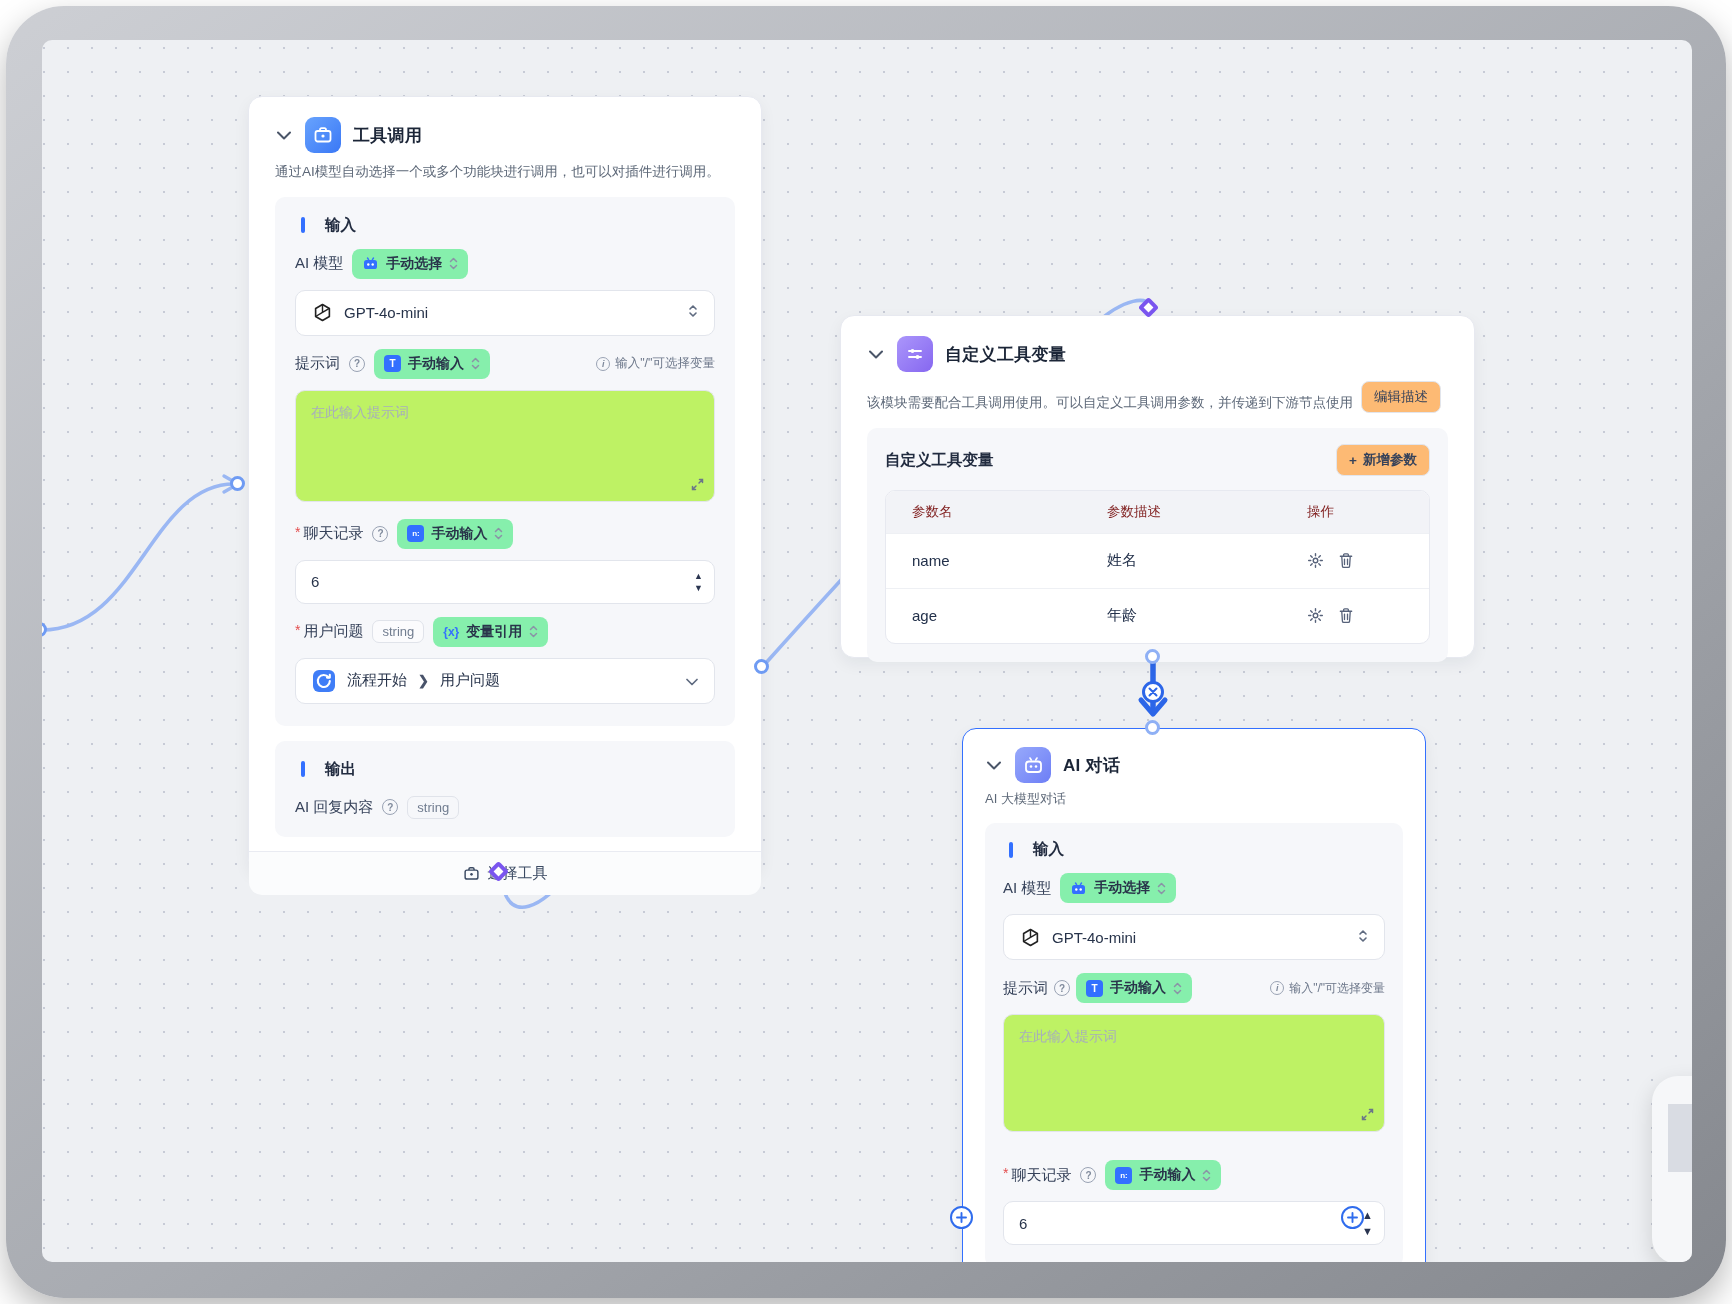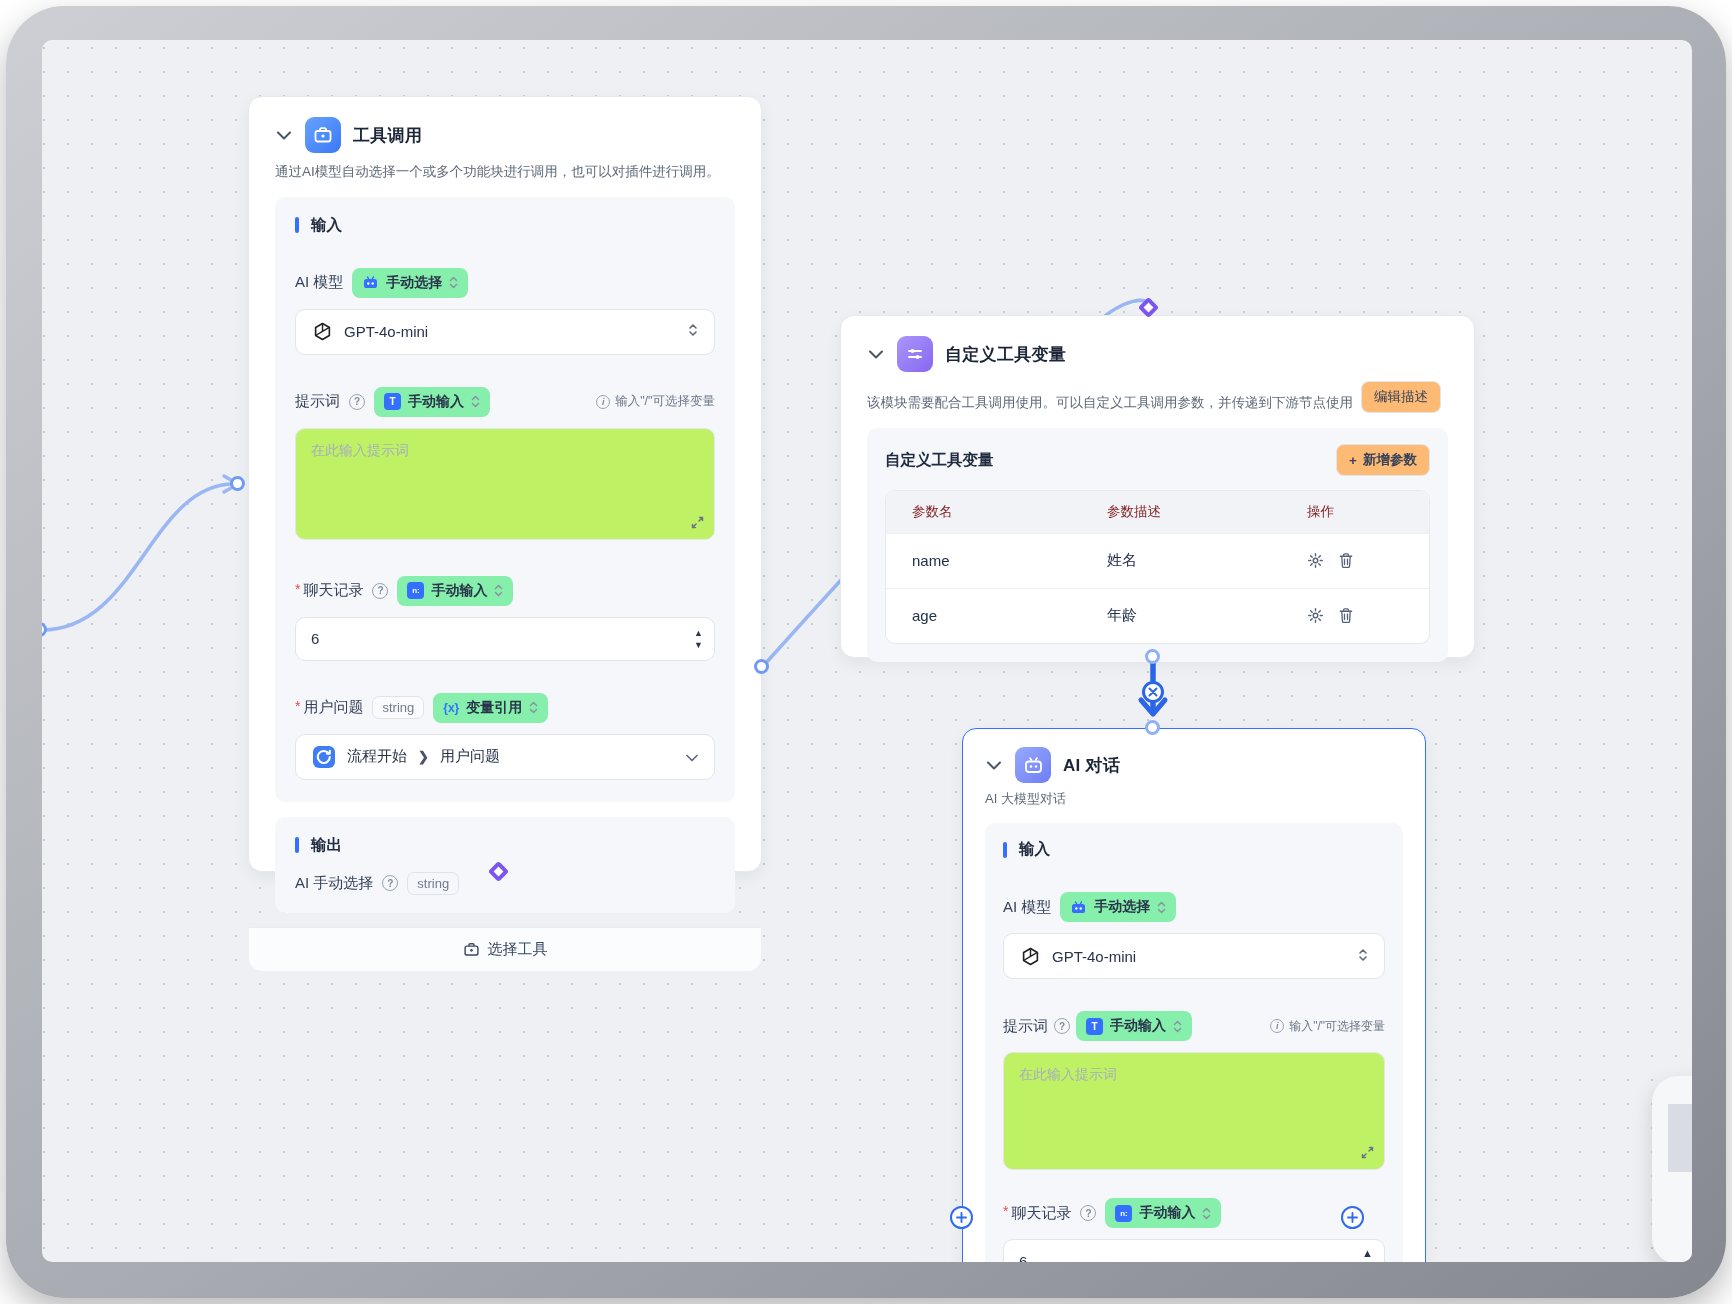--- a/index.html
+++ b/index.html
@@ -22,25 +22,25 @@
   .collapse { width:18px; height:18px; display:flex; align-items:center; justify-content:center; cursor:pointer; }
   .nicon { width:36px; height:36px; border-radius:9px; display:flex; align-items:center; justify-content:center; flex:0 0 auto; }
   .nicon.tool { background:linear-gradient(135deg,#68a3fd,#3a78f6); }
   .nicon.vars { background:linear-gradient(135deg,#ab96fb,#8667f0); }
   .nicon.chat { background:linear-gradient(135deg,#97a9fb,#6d7ef6); }
   .ntitle { font-size:17px; font-weight:bold; color:#1b2537; letter-spacing:.3px; }
   .ndesc { margin-top:9px; font-size:13.5px; color:#5d6878; line-height:1.45; }
   .nsub { margin-top:7px; font-size:13px; color:#5d6878; }
 
   .panel { margin-top:15px; background:#f6f7fa; border-radius:10px; padding:18px 20px 22px; }
-  .sec { display:flex; align-items:center; gap:12px; }
+  .sec { display:flex; align-items:center; gap:20px;margin-left:6px; }
   .secbar { width:4px; height:16px; border-radius:2px; background:#3370ff; }
   .sectitle { font-size:15.5px; font-weight:bold; color:#222c40; }
 
-  .frow { display:flex; align-items:center; gap:9px; margin-top:32px; }
+  .frow { display:flex; align-items:center; gap:9px; margin-top:13px; }
   .flabel { font-size:15px; color:#36425a; }
   .req { color:#e34d4d; font-size:14px; margin-right:-6px; transform:translateY(-2px); }
   .qmark { width:16px; height:16px; border:1.3px solid #9aa3b4; border-radius:50%; color:#7f8a9c;
     font-size:10px; display:flex; align-items:center; justify-content:center; font-weight:bold; }
   .badge { display:inline-flex; align-items:center; gap:7px; background:#86efac; border-radius:8px;
     height:30px; padding:0 10px; font-size:14px; font-weight:600; color:#29344a; cursor:pointer; }
   .bicon { width:17px; height:17px; border-radius:4px; background:#3370ff; color:#fff; font-size:10px;
     font-weight:bold; display:flex; align-items:center; justify-content:center; }
   .bicon.plain { background:transparent; color:#3370ff; font-size:12px; width:auto; }
   .hint { margin-left:auto; display:flex; align-items:center; gap:5px; font-size:12.5px; color:#6b7689; }
@@ -237,21 +237,21 @@
           </span>
         </div>
       </div>
 
       <div class="panel" style="padding-bottom:18px;">
         <div class="sec">
           <span class="secbar"></span>
           <span class="sectitle">输出</span>
         </div>
         <div class="frow" style="margin-top:16px;">
-          <span class="flabel">AI 手动选择</span>
+          <span class="flabel">AI 回复内容</span>
           <span class="qmark">?</span>
           <span class="tag">string</span>
         </div>
       </div>
       <div style="height:14px;"></div>
     </div>
     <div class="nfooter">
       <svg width="17" height="17" viewBox="0 0 20 20">
             <rect x="2.5" y="6" width="15" height="10.5" rx="2.2" fill="none" stroke="#3b4a63" stroke-width="1.7"></rect>
             <path d="M7 6 V4.8 A1.6 1.6 0 0 1 8.6 3.2 H11.4 A1.6 1.6 0 0 1 13 4.8 V6" fill="none" stroke="#3b4a63" stroke-width="1.7"></path>

